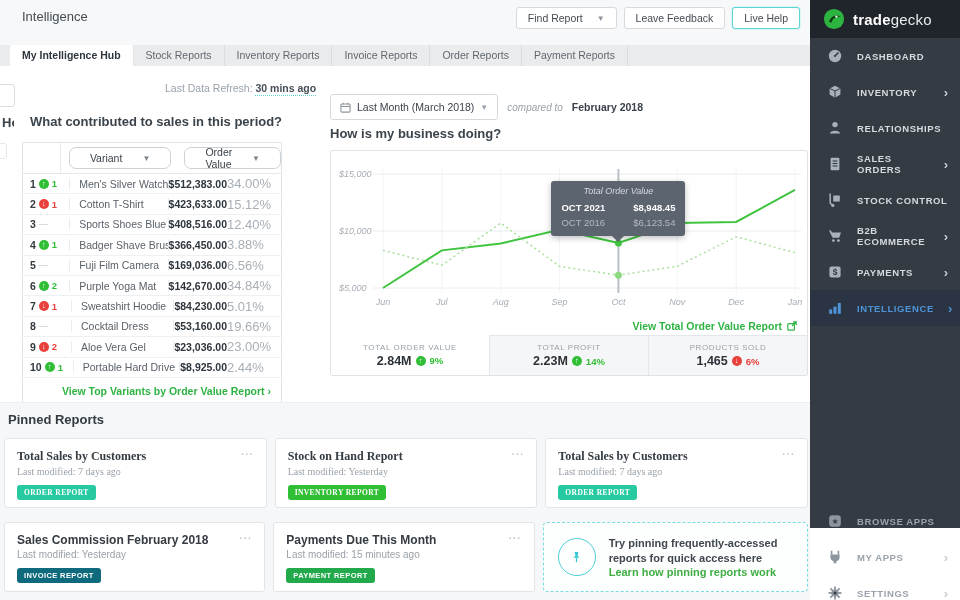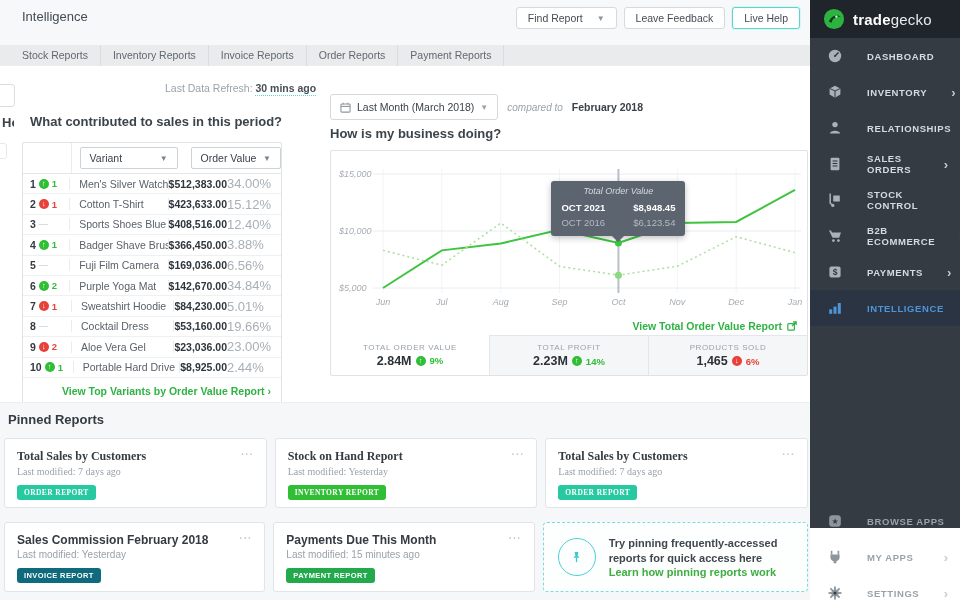--- a/index.html
+++ b/index.html
@@ -21,22 +21,22 @@
   .clip-box{position:absolute;left:-9px;top:84px;width:22px;height:21px;background:#fff;border:1px solid #d9dde0;border-radius:3px;}
   .clip-box2{position:absolute;left:-13px;top:143px;width:18px;height:14px;background:#fff;border:1px solid #e5e8ea;border-radius:3px;}
   .clip-text{position:absolute;left:2px;top:115px;width:12px;overflow:hidden;white-space:nowrap;font-size:13px;font-weight:600;color:#3b434b;}
   .refresh{position:absolute;left:165px;top:82px;font-size:10.5px;color:#9aa2ab;}
   .refresh b{color:#474e56;font-weight:600;border-bottom:1px dotted #5fd5d1;padding-bottom:1px;}
   .q-title{position:absolute;font-size:13px;font-weight:600;color:#3b434b;}
   
   .vcard{position:absolute;left:22px;top:142px;width:258px;background:#fff;border:1px solid #dfe3e6;border-radius:2px;}
   .vhead{height:30px;display:flex;align-items:center;border-bottom:1px solid #e4e7ea;}
   .vhead .rankspacer{width:50px;height:30px;border-right:1px solid #eaedef;}
-  .sel{height:20px;border:1px solid #ccd2d6;border-radius:2px;background:#fff;display:flex;align-items:center;
-    justify-content:space-between;font-size:10.5px;color:#3a424a;padding:0 9px;cursor:pointer;}
+  .sel{height:20px;border:1px solid #ccd2d6;border-radius:7px;background:#fff;display:flex;align-items:center;
+    justify-content:space-between;font-size:10.5px;color:#3a424a;padding:0 20px;cursor:pointer;}
   .sel .caret{font-size:8px;color:#7b838b;margin-left:6px;}
   .sel.v1{width:82px;margin-left:8px;}
   .sel.v2{width:74px;margin-left:13px;}
   .vrow{height:19.4px;display:flex;align-items:center;border-bottom:1px solid #eef0f2;}
   .c-rank{width:50px;display:flex;align-items:center;gap:3px;padding-left:7px;box-sizing:border-box;}
   .rnum{font-size:10.5px;font-weight:bold;color:#333a41;}
   .chg{width:10px;height:10px;border-radius:50%;color:#fff;font-size:7.5px;line-height:10px;text-align:center;font-weight:bold;flex:none;}
   .chg.up{background:#2fbe34;} .chg.down{background:#e8403a;}
   .amt{font-size:9.5px;font-weight:bold;} .amt.up{color:#2fbe34;} .amt.down{color:#e8403a;}
   .dash{color:#c3c8cd;font-size:9px;}
@@ -90,21 +90,21 @@
     display:flex;align-items:center;padding:0 14px;gap:13px;}
   .promo-circle{width:36px;height:36px;border-radius:50%;border:1.5px solid #4ed0d6;flex:none;
     display:flex;align-items:center;justify-content:center;}
   .promo-text{font-size:11px;font-weight:600;color:#3f474e;line-height:1.35;}
   .promo-link{font-size:11px;font-weight:600;color:#3fae43;cursor:pointer;}
   
   .side{position:absolute;right:0;top:0;width:150px;height:528px;background:#343b43;}
   .side-logo{height:38px;background:#1f252b;display:flex;align-items:center;padding-left:13px;gap:8px;}
   .brand{font-size:15px;color:#fff;letter-spacing:0.2px;}
   .brand b{font-weight:bold;} .brand span{font-weight:300;color:#e8ebed;}
-  .side-item{height:36px;display:flex;align-items:center;padding:0 12px 0 17px;gap:24px;color:#a9b1ba;cursor:pointer;}
+  .side-item{height:36px;display:flex;align-items:center;padding:0 12px 0 17px;gap:14px;color:#a9b1ba;cursor:pointer;}
   .side-item .lbl{font-size:9.5px;font-weight:bold;letter-spacing:0.6px;color:#d7dbdf;}
   .side-item .chev{margin-left:auto;font-size:13px;font-weight:bold;color:#c6ccd2;line-height:1;}
   .side-item.active{background:#2a3442;color:#4f94d8;}
   .side-item.active .lbl,.side-item.active .chev{color:#4f94d8;}
   .side-bottom{position:absolute;left:0;right:0;top:503px;}
   .side-bottom .side-item{color:#8d959e;}
   .side-bottom .side-item .lbl{color:#9aa2ab;}
   .sicon{width:16px;height:16px;flex:none;}
   svg{display:block;}
 </style>
@@ -121,20 +121,21 @@
           <span class="caret">▼</span>
         </div>
         <div class="hbtn">
           <span>Leave Feedback</span>
         </div>
         <div class="hbtn accent">
           <span>Live Help</span>
         </div>
       </div>
     <div class="tabbar" id="tabs">
+        <div class="tab active">My Intelligence Hub</div>
         <div class="tab">Stock Reports</div>
         <div class="tab">Inventory Reports</div>
         <div class="tab">Invoice Reports</div>
         <div class="tab">Order Reports</div>
         <div class="tab">Payment Reports</div>
       </div>
 
     <div class="clip-box"></div>
     <div class="clip-box2"></div>
     <div class="clip-text">Ho</div>

